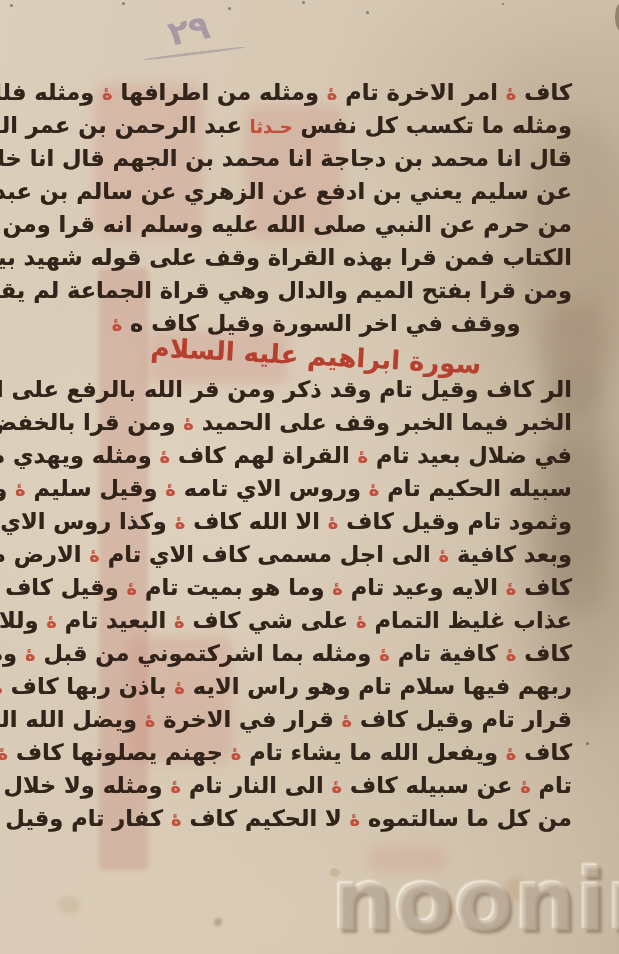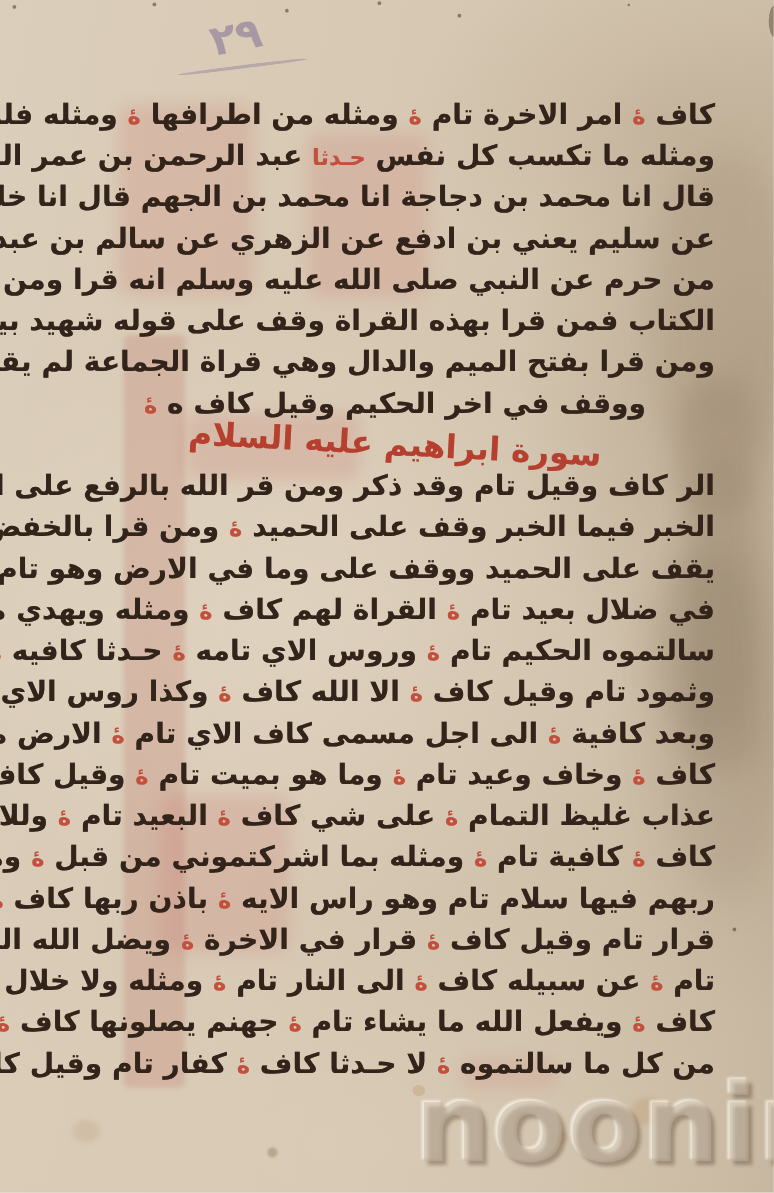--- a/index.html
+++ b/index.html
@@ -110,34 +110,33 @@
   <div class="folio-line"></div>
 
   <div class="text-block" id="text-block">
       <div class="mline"><span class="seg-ink">كاف</span> <span class="seg-red">ۀ</span> <span class="seg-ink">امر الاخرة تام</span> <span class="seg-red">ۀ</span> <span class="seg-ink">ومثله من اطرافها</span> <span class="seg-red">ۀ</span> <span class="seg-ink">ومثله فلله المكر جميعا</span> </div>
       <div class="mline"><span class="seg-ink">ومثله ما تكسب كل نفس</span> <span class="seg-red">حـدثا</span> <span class="seg-ink">عبد الرحمن بن عمر الشاهد</span></div>
       <div class="mline"><span class="seg-ink">قال انا محمد بن دجاجة انا محمد بن الجهم قال انا خلف بن هشام عن محبوب</span></div>
       <div class="mline"><span class="seg-ink">عن سليم يعني بن ادفع عن الزهري عن سالم بن عبدالله بن عمر عن ابيه</span></div>
       <div class="mline"><span class="seg-ink">من حرم عن النبي صلى الله عليه وسلم انه قرا ومن عنده علم</span></div>
       <div class="mline"><span class="seg-ink">الكتاب فمن قرا بهذه القراة وقف على قوله شهيد بيني وبينكم</span></div>
       <div class="mline"><span class="seg-ink">ومن قرا بفتح الميم والدال وهي قراة الجماعة لم يقف على ذلك</span></div>
-      <div class="mline center"><span class="seg-ink">ووقف في اخر الحكيم وقيل كاف ه</span> <span class="seg-red">ۀ</span></div>
+      <div class="mline center"><span class="seg-ink">ووقف في اخر السورة وقيل كاف ه</span> <span class="seg-red">ۀ</span></div>
       <div class="mline center heading"><span class="seg-red">سورة ابراهيم عليه السلام</span></div>
       <div class="mline"><span class="seg-ink">الر كاف وقيل تام وقد ذكر ومن قر الله بالرفع على الابتداء و</span></div>
       <div class="mline"><span class="seg-ink">الخبر فيما الخبر وقف على الحميد</span> <span class="seg-red">ۀ</span> <span class="seg-ink">ومن قرا بالخفض على البدل لم</span></div>
-      <div class="mline"><span class="seg-ink">يقف على الحميد ووقف على وما في الارض وهو تام</span>  </div>
       <div class="mline"><span class="seg-ink">في ضلال بعيد تام</span> <span class="seg-red">ۀ</span> <span class="seg-ink">القراة لهم كاف</span> <span class="seg-red">ۀ</span> <span class="seg-ink">ومثله ويهدي من يشاء</span></div>
-      <div class="mline"><span class="seg-ink">سالتموه الحكيم تام</span> <span class="seg-red">ۀ</span> <span class="seg-ink">وروس الاي تامه</span> <span class="seg-red">ۀ</span> <span class="seg-ink">حـدثا كافيه</span> <span class="seg-red">ۀ</span> <span class="seg-ink">وعاد</span></div>
+      <div class="mline"><span class="seg-ink">سبيله الحكيم تام</span> <span class="seg-red">ۀ</span> <span class="seg-ink">وروس الاي تامه</span> <span class="seg-red">ۀ</span> <span class="seg-ink">وقيل سليم</span> <span class="seg-red">ۀ</span> <span class="seg-ink">وعاد</span></div>
       <div class="mline"><span class="seg-ink">وثمود تام وقيل كاف</span> <span class="seg-red">ۀ</span> <span class="seg-ink">الا الله كاف</span> <span class="seg-red">ۀ</span> <span class="seg-ink">وكذا روس الاي قبل</span></div>
       <div class="mline"><span class="seg-ink">وبعد كافية</span> <span class="seg-red">ۀ</span> <span class="seg-ink">الى اجل مسمى كاف الاي تام</span> <span class="seg-red">ۀ</span> <span class="seg-ink">الارض من بعدهم</span></div>
-      <div class="mline"><span class="seg-ink">كاف</span> <span class="seg-red">ۀ</span> <span class="seg-ink">وخاف وعيد تام</span> <span class="seg-red">ۀ</span> <span class="seg-ink">وما هو بميت تام</span> <span class="seg-red">ۀ</span> <span class="seg-ink">وقيل كاف ـــ</span></div>
+      <div class="mline"><span class="seg-ink">كاف</span> <span class="seg-red">ۀ</span> <span class="seg-ink">الايه وعيد تام</span> <span class="seg-red">ۀ</span> <span class="seg-ink">وما هو بميت تام</span> <span class="seg-red">ۀ</span> <span class="seg-ink">وقيل كاف ـــ</span></div>
       <div class="mline"><span class="seg-ink">عذاب غليظ التمام</span> <span class="seg-red">ۀ</span> <span class="seg-ink">على شي كاف</span> <span class="seg-red">ۀ</span> <span class="seg-ink">البعيد تام</span> <span class="seg-red">ۀ</span> <span class="seg-ink">وللارض ما حق</span></div>
       <div class="mline"><span class="seg-ink">كاف</span> <span class="seg-red">ۀ</span> <span class="seg-ink">كافية تام</span> <span class="seg-red">ۀ</span> <span class="seg-ink">ومثله بما اشركتموني من قبل</span> <span class="seg-red">ۀ</span> <span class="seg-ink">ومثله باذن</span></div>
       <div class="mline"><span class="seg-ink">ربهم فيها سلام تام وهو راس الايه</span> <span class="seg-red">ۀ</span> <span class="seg-ink">باذن ربها كاف</span> <span class="seg-red">ۀ</span> </div>
       <div class="mline"><span class="seg-ink">قرار تام وقيل كاف</span> <span class="seg-red">ۀ</span> <span class="seg-ink">قرار في الاخرة</span> <span class="seg-red">ۀ</span> <span class="seg-ink">ويضل الله الظالمين</span></div>
+      <div class="mline"><span class="seg-ink">كاف</span> <span class="seg-red">ۀ</span> <span class="seg-ink">ويفعل الله ما يشاء تام</span> <span class="seg-red">ۀ</span> <span class="seg-ink">جهنم يصلونها كاف</span> <span class="seg-red">ۀ</span> </div>
       <div class="mline"><span class="seg-ink">تام</span> <span class="seg-red">ۀ</span> <span class="seg-ink">عن سبيله كاف</span> <span class="seg-red">ۀ</span> <span class="seg-ink">الى النار تام</span> <span class="seg-red">ۀ</span> <span class="seg-ink">ومثله ولا خلال</span>  </div>
-      <div class="mline"><span class="seg-ink">كاف</span> <span class="seg-red">ۀ</span> <span class="seg-ink">ويفعل الله ما يشاء تام</span> <span class="seg-red">ۀ</span> <span class="seg-ink">جهنم يصلونها كاف</span> <span class="seg-red">ۀ</span> </div>
-      <div class="mline"><span class="seg-ink">من كل ما سالتموه</span> <span class="seg-red">ۀ</span> <span class="seg-ink">لا حـدثا كاف</span> <span class="seg-red">ۀ</span> <span class="seg-ink">كفار تام وقيل كاف</span>  </div>
+      <div class="mline"><span class="seg-ink">من كل ما سالتموه</span> <span class="seg-red">ۀ</span> <span class="seg-ink">لا الحكيم كاف</span> <span class="seg-red">ۀ</span> <span class="seg-ink">كفار تام وقيل كاف</span>  </div>
     </div>
 
   <div class="watermark">noonink</div>
 
 </div>
 
 </body></html>

